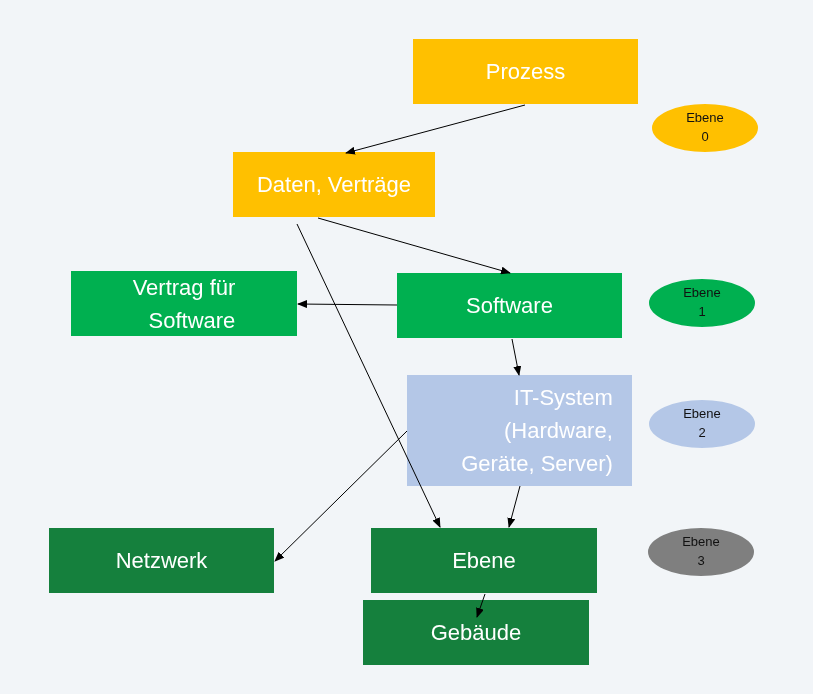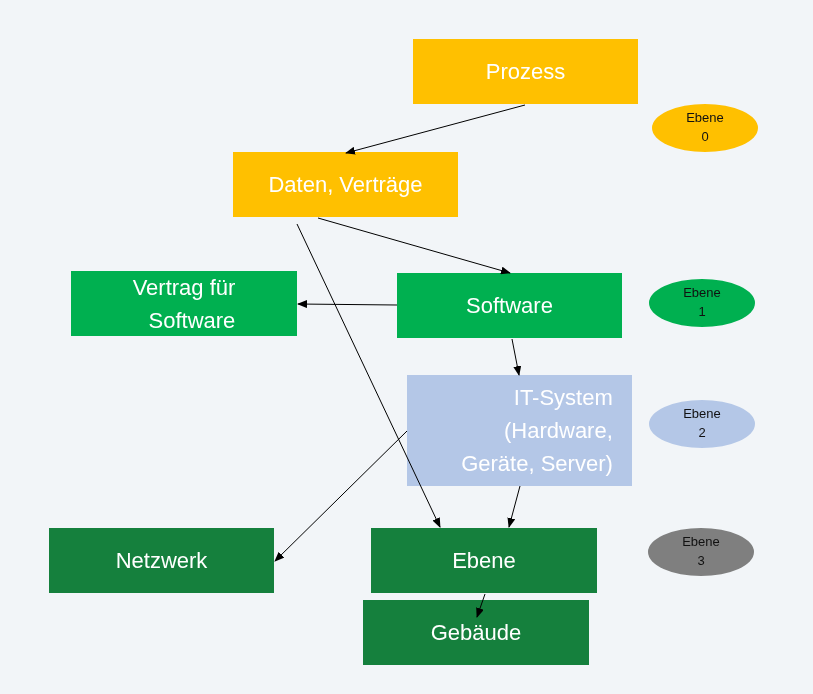--- a/index.html
+++ b/index.html
@@ -9,21 +9,21 @@
   .green{background:#00b050;}
   .blue{background:#b4c7e7;padding-left:35px;}
   .gray{background:#15803d;}
   .badge{position:absolute;border-radius:50%;display:flex;align-items:center;justify-content:center;text-align:center;color:#111;font-size:13px;line-height:1.45;white-space:pre-line;}
   svg{position:absolute;left:0;top:0;}
 </style>
 </head>
 <body>
 
 <div class="node yellow" style="left:413px;top:39px;width:225px;height:65px;">Prozess</div>
-<div class="node yellow" style="left:233px;top:152px;width:225px;height:65px;">Daten, Verträge</div>
+<div class="node yellow" style="left:233px;top:152px;width:202px;height:65px;">Daten, Verträge</div>
 <div class="node green" style="left:71px;top:271px;width:226px;height:65px;">Vertrag für
 Software</div>
 <div class="node green" style="left:397px;top:273px;width:225px;height:65px;">Software</div>
 <div class="node blue" style="left:407px;top:375px;width:225px;height:111px;">IT-System
 (Hardware,
 Geräte, Server)</div>
 <div class="node gray" style="left:49px;top:528px;width:225px;height:65px;">Netzwerk</div>
 <div class="node gray" style="left:371px;top:528px;width:226px;height:65px;">Ebene</div>
 <div class="node gray" style="left:363px;top:600px;width:226px;height:65px;">Gebäude</div>
 

